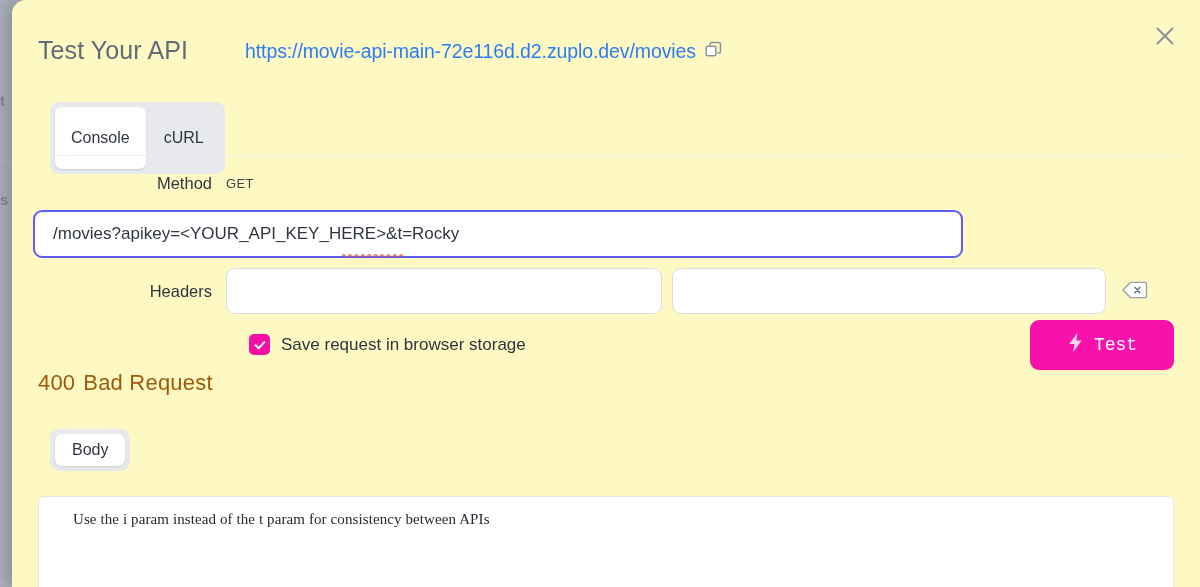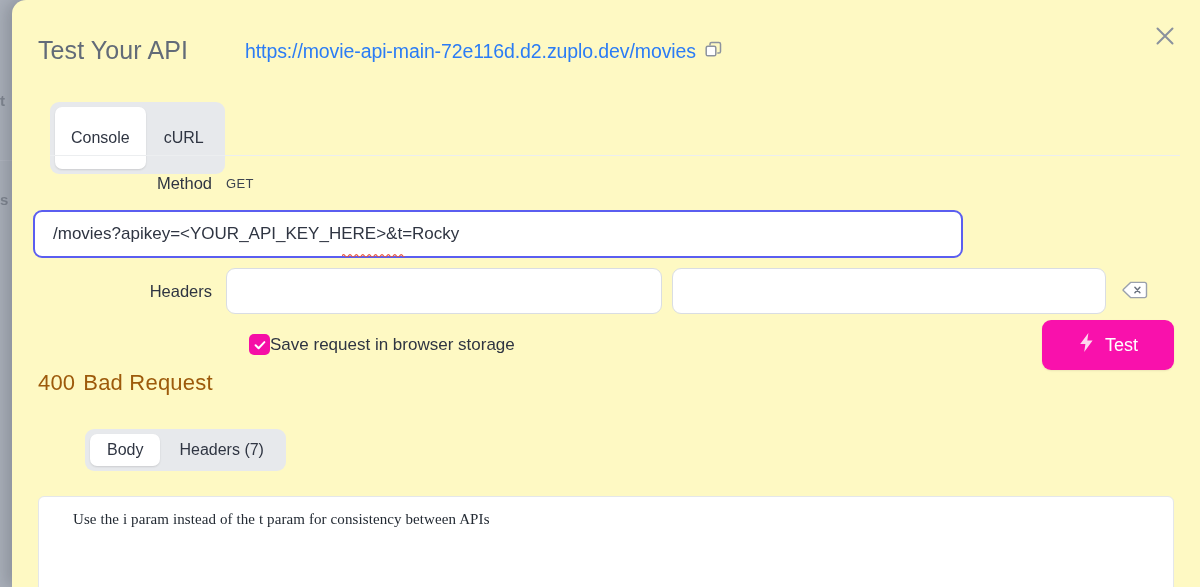--- a/index.html
+++ b/index.html
@@ -214,49 +214,49 @@
     height: 72px;
     display: flex;
     align-items: center;
   }
   #save-request-control {
     position: absolute;
     left: 237px;
     top: 14px;
     display: flex;
     align-items: center;
-    gap: 0;
+    gap: 11px;
     cursor: pointer;
   }
   #save-request-checkbox {
     width: 21px;
     height: 21px;
     border-radius: 5px;
     background: #f50fa6;
     display: flex;
     align-items: center;
     justify-content: center;
     flex: none;
   }
   #save-request-label {
     font-size: 17px;
     color: #2f3542;
   }
   #test-button {
     position: absolute;
     right: 26px;
     top: 0px;
-    width: 132px;
+    width: 144px;
     height: 50px;
     background: #f911ac;
     border: none;
     border-radius: 9px;
     color: #ffffff;
     font-size: 18px;
-    font-family: Liberation Sans, sans-serif;
+    font-family: Liberation Mono, monospace;
     display: flex;
     align-items: center;
     justify-content: center;
     gap: 10px;
     cursor: pointer;
     box-shadow: 0 1px 2px rgba(0,0,0,.08);
   }
 
   
   #response-status {
@@ -271,21 +271,20 @@
 
   #response-tabs {
     position: absolute;
     left: 38px;
     top: 429px;
     display: inline-flex;
     background: #e7e9ec;
     border-radius: 9px;
     padding: 5px;
     gap: 2px;
-    margin-left: 35px;
   }
   #response-tabs .tab {
     font-size: 16px;
     color: #2f3542;
     padding: 7px 17px;
     border-radius: 7px;
     border: none;
     background: transparent;
     cursor: pointer;
     font-family: inherit;
@@ -406,20 +405,19 @@
   <svg id="path-squiggle" viewBox="0 0 63 4" preserveAspectRatio="none">
     <path d="M0 3 Q1.6 0.4 3.2 3 T6.4 3 T9.6 3 T12.8 3 T16 3 T19.2 3 T22.4 3 T25.6 3 T28.8 3 T32 3 T35.2 3 T38.4 3 T41.6 3 T44.8 3 T48 3 T51.2 3 T54.4 3 T57.6 3 T60.8 3 T64 3" stroke="#e8573f" stroke-width="1.2" fill="none"></path>
   </svg>
 
   <div id="response-status">
     <span class="code">400</span><span>Bad Request</span>
   </div>
 
   <div id="response-tabs">
     <button class="tab active">Body</button>
-    <button class="tab">Headers (7)</button>
   </div>
 
   <div id="response-body-panel">
     <div id="response-body-text">Use the i param instead of the t param for consistency between APIs</div>
   </div>
 
 </div>
 
 </body></html>

